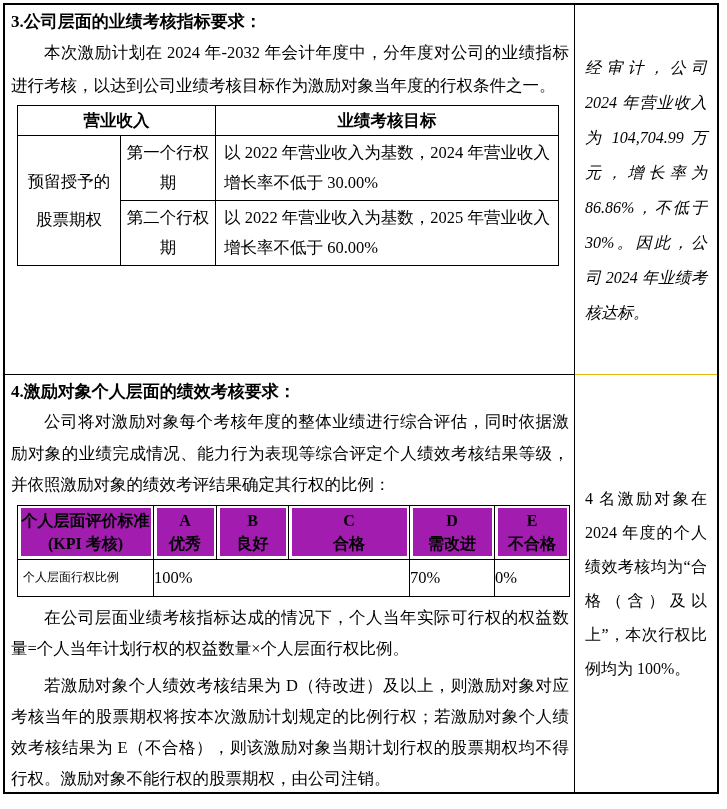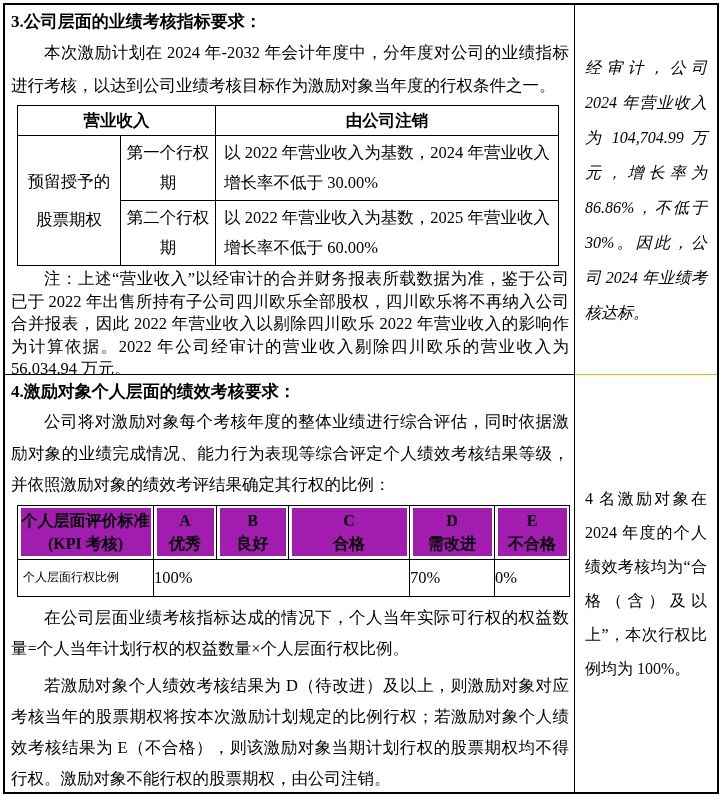--- a/index.html
+++ b/index.html
@@ -67,35 +67,34 @@
 
       <table class="t3">
         <colgroup>
             <col style="width:103px">
             <col style="width:95px">
             <col style="width:343px">
           </colgroup>
         <tbody>
             <tr class="hd">
           <th colspan="2">营业收入</th>
-          <th>由公司注销</th>
+          <th>业绩考核目标</th>
         </tr>
         <tr class="r">
           <td class="lbl" rowspan="2">预留授予的股票期权</td>
           <td class="per">第一个行权期</td>
           <td class="tgt">以 2022 年营业收入为基数，2024 年营业收入增长率不低于 30.00%</td>
         </tr>
         <tr class="r">
           <td class="per">第二个行权期</td>
           <td class="tgt">以 2022 年营业收入为基数，2025 年营业收入增长率不低于 60.00%</td>
         </tr>
       </tbody>
         </table>
 
-      <div class="para note">注：上述“营业收入”以经审计的合并财务报表所载数据为准，鉴于公司已于 2022 年出售所持有子公司四川欧乐全部股权，四川欧乐将不再纳入公司合并报表，因此 2022 年营业收入以剔除四川欧乐 2022 年营业收入的影响作为计算依据。2022 年公司经审计的营业收入剔除四川欧乐的营业收入为 56,034.94 万元。</div>
     </div>
 
     <div class="cell c-rem c-rem3">
       <div class="remark">经审计，公司 2024 年营业收入为 104,704.99 万元，增长率为 86.86%，不低于 30%。因此，公司 2024 年业绩考核达标。</div>
     </div>
 
     <div class="cell c-main4 s4">
       <div class="sec-head">4.激励对象个人层面的绩效考核要求：</div>
       <div class="para">公司将对激励对象每个考核年度的整体业绩进行综合评估，同时依据激励对象的业绩完成情况、能力行为表现等综合评定个人绩效考核结果等级，并依照激励对象的绩效考评结果确定其行权的比例：</div>
 

